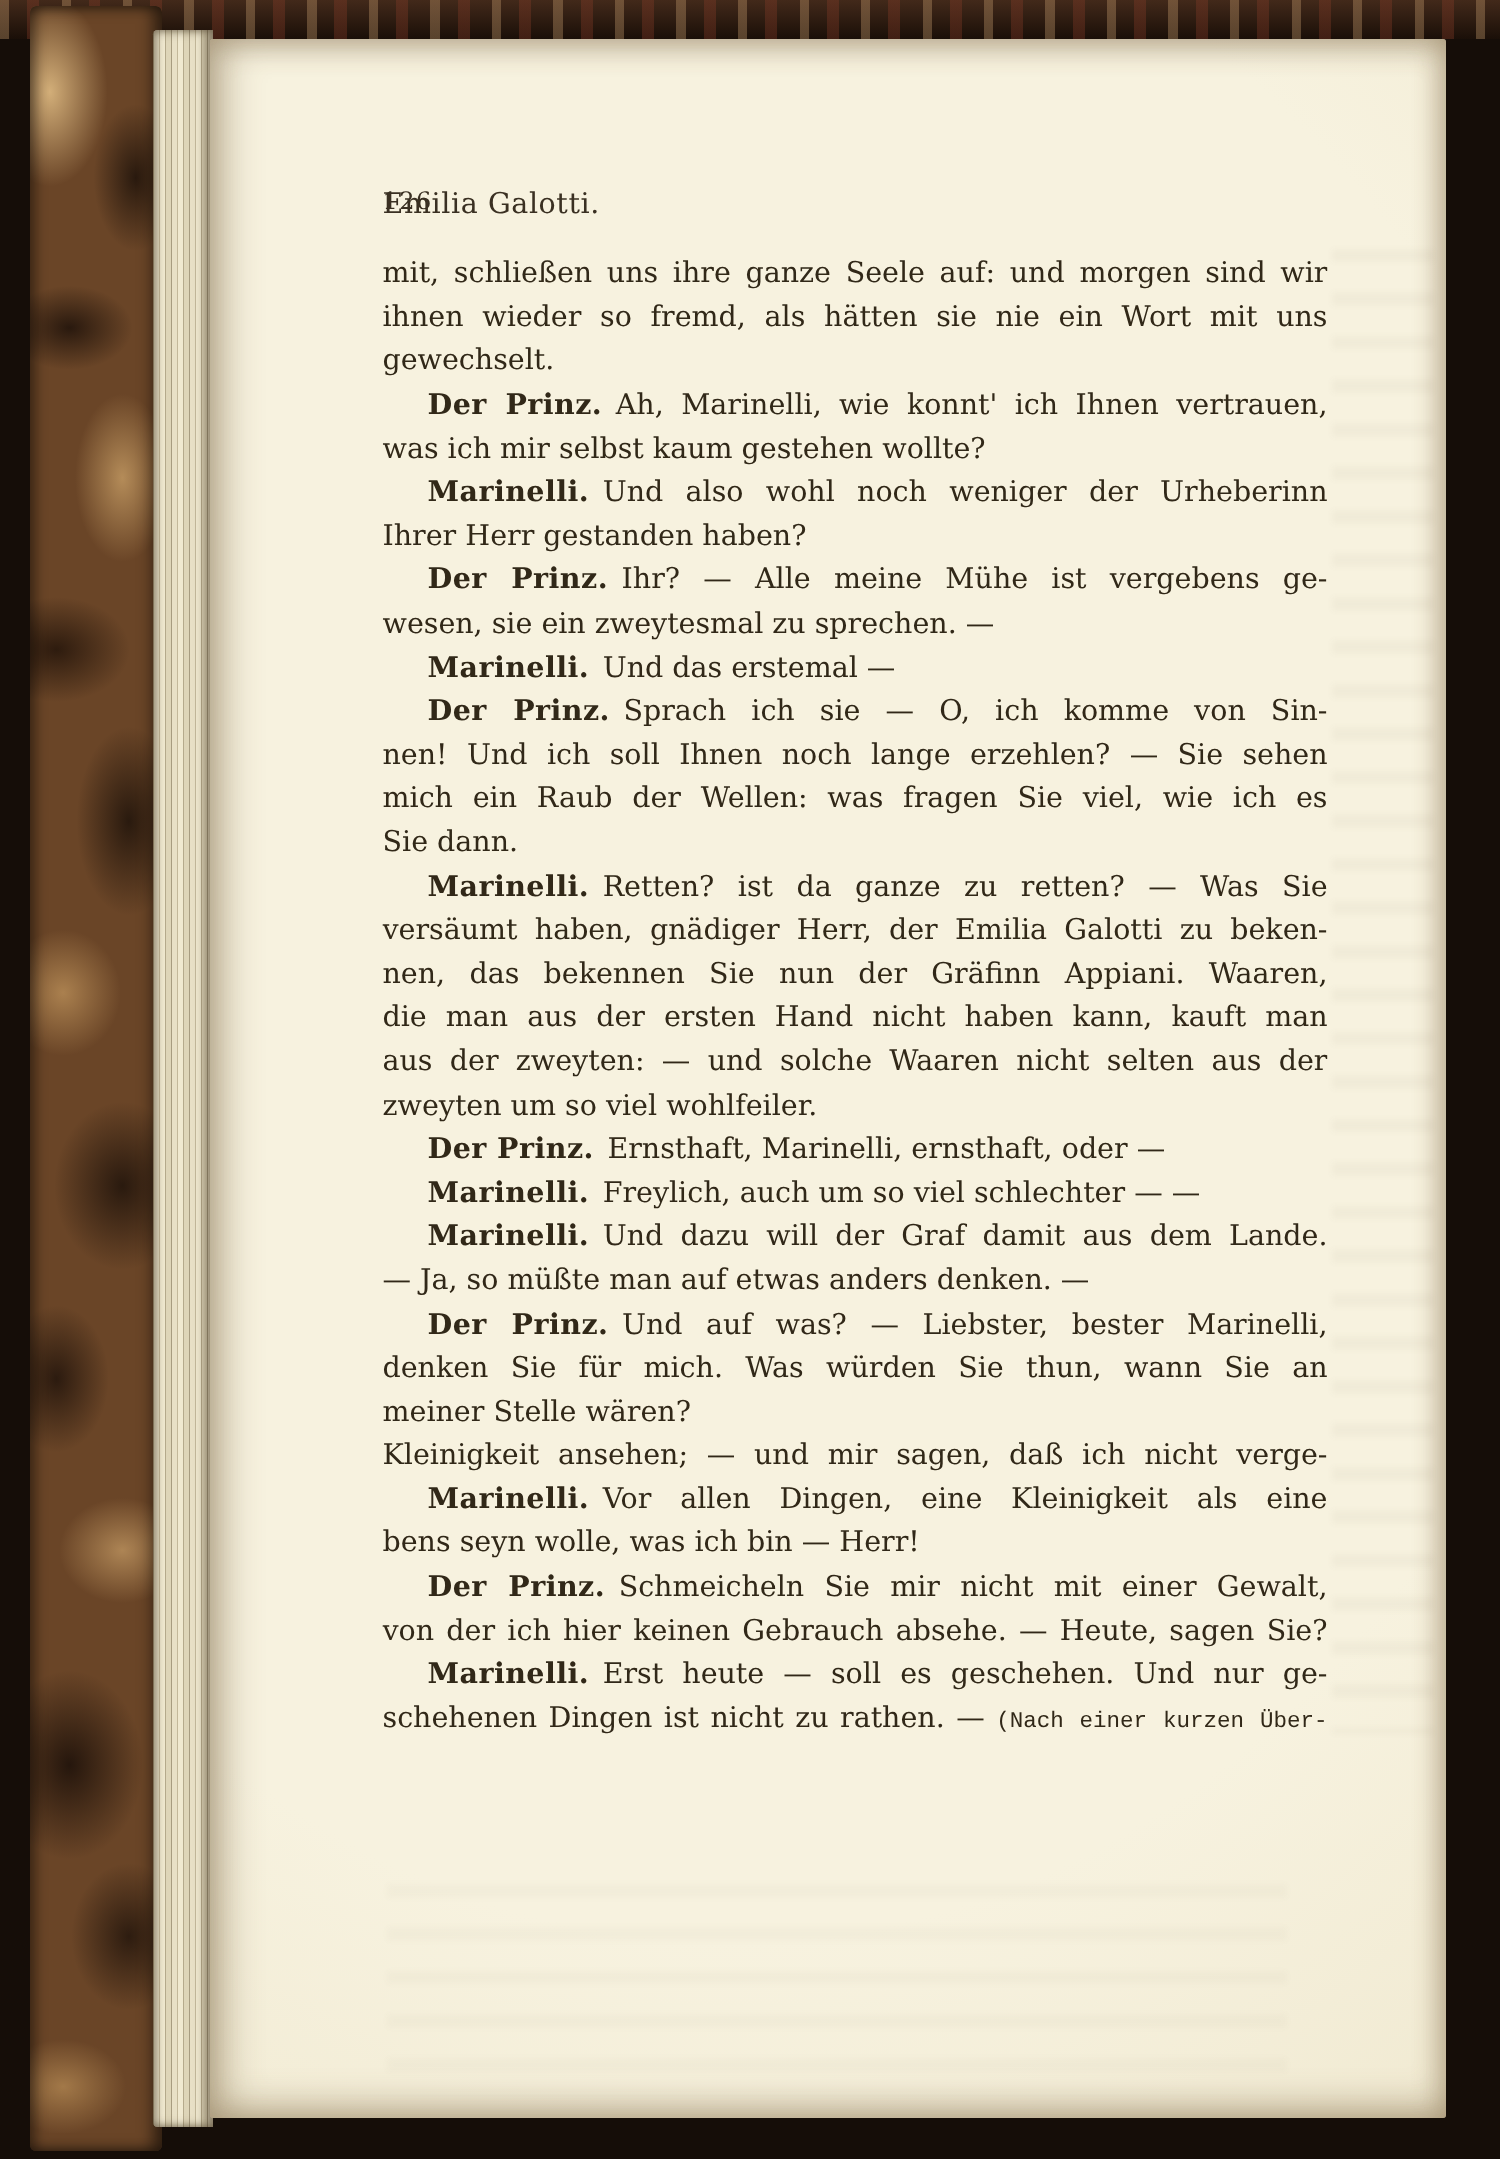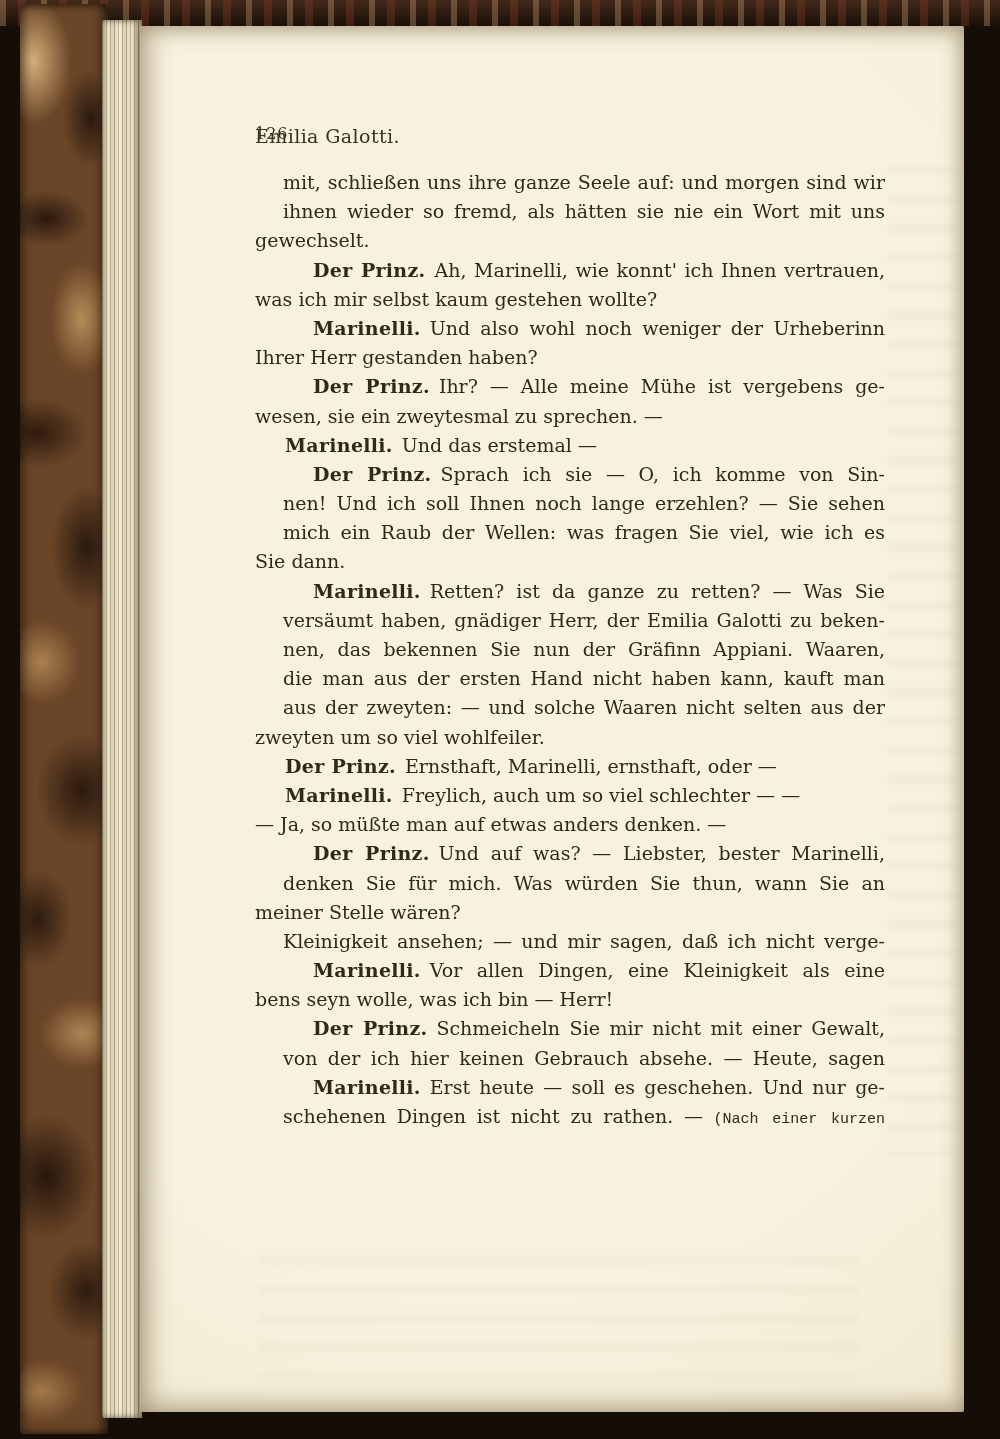--- a/index.html
+++ b/index.html
@@ -63,21 +63,21 @@
 
   .header-row{position:absolute;left:115px;top:96px;width:630px;height:28px;color:#3a3022;}
   .page-number{position:absolute;left:0;top:2px;font-size:16px;letter-spacing:1px;}
   .running-title{position:absolute;left:0;right:0;top:3px;text-align:left;font-size:19px;letter-spacing:.4px;}
 
   .text-block{
     position:absolute;left:115px;top:142px;width:630px;
     font-size:19px;line-height:29.2px;color:#312818;
   }
   .line{height:29.2px;overflow:hidden;white-space:normal;}
-  .line.j{text-align:justify;text-align-last:justify;margin-left:28px;}
+  .line.j{text-align:justify;text-align-last:justify;}
   .line.ind{text-indent:30px;}
   .seg-speaker{font-weight:bold;margin-right:9px;letter-spacing:.3px;}
   .seg-normal{}
   .seg-small{font-size:15px;font-family:Liberation Mono, monospace;}
 </style>
 </head>
 <body>
 
 <div class="top-edge"></div>
 <div class="marble-edge"></div>
@@ -108,20 +108,21 @@
       <div class="line j"><span class="seg-normal">mich ein Raub der Wellen: was fragen Sie viel, wie ich es</span></div>
       <div class="line"><span class="seg-normal">Sie dann.</span></div>
       <div class="line j ind"><span class="seg-speaker">Marinelli.</span><span class="seg-normal">Retten? ist da ganze zu retten? — Was Sie</span></div>
       <div class="line j"><span class="seg-normal">versäumt haben, gnädiger Herr, der Emilia Galotti zu beken-</span></div>
       <div class="line j"><span class="seg-normal">nen, das bekennen Sie nun der Gräfinn Appiani. Waaren,</span></div>
       <div class="line j"><span class="seg-normal">die man aus der ersten Hand nicht haben kann, kauft man</span></div>
       <div class="line j"><span class="seg-normal">aus der zweyten: — und solche Waaren nicht selten aus der</span></div>
       <div class="line"><span class="seg-normal">zweyten um so viel wohlfeiler.</span></div>
       <div class="line ind"><span class="seg-speaker">Der Prinz.</span><span class="seg-normal">Ernsthaft, Marinelli, ernsthaft, oder —</span></div>
       <div class="line ind"><span class="seg-speaker">Marinelli.</span><span class="seg-normal">Freylich, auch um so viel schlechter — —</span></div>
+      <div class="line j ind"><span class="seg-speaker">Marinelli.</span><span class="seg-normal">Und dazu will der Graf damit aus dem Lande.</span></div>
       <div class="line"><span class="seg-normal">— Ja, so müßte man auf etwas anders denken. —</span></div>
       <div class="line j ind"><span class="seg-speaker">Der Prinz.</span><span class="seg-normal">Und auf was? — Liebster, bester Marinelli,</span></div>
       <div class="line j"><span class="seg-normal">denken Sie für mich. Was würden Sie thun, wann Sie an</span></div>
       <div class="line"><span class="seg-normal">meiner Stelle wären?</span></div>
       <div class="line j"><span class="seg-normal">Kleinigkeit ansehen; — und mir sagen, daß ich nicht verge-</span></div>
       <div class="line j ind"><span class="seg-speaker">Marinelli.</span><span class="seg-normal">Vor allen Dingen, eine Kleinigkeit als eine</span></div>
       <div class="line"><span class="seg-normal">bens seyn wolle, was ich bin — Herr!</span></div>
       <div class="line j ind"><span class="seg-speaker">Der Prinz.</span><span class="seg-normal">Schmeicheln Sie mir nicht mit einer Gewalt,</span></div>
       <div class="line j"><span class="seg-normal">von der ich hier keinen Gebrauch absehe. — Heute, sagen Sie?</span></div>
       <div class="line j ind"><span class="seg-speaker">Marinelli.</span><span class="seg-normal">Erst heute — soll es geschehen. Und nur ge-</span></div>

